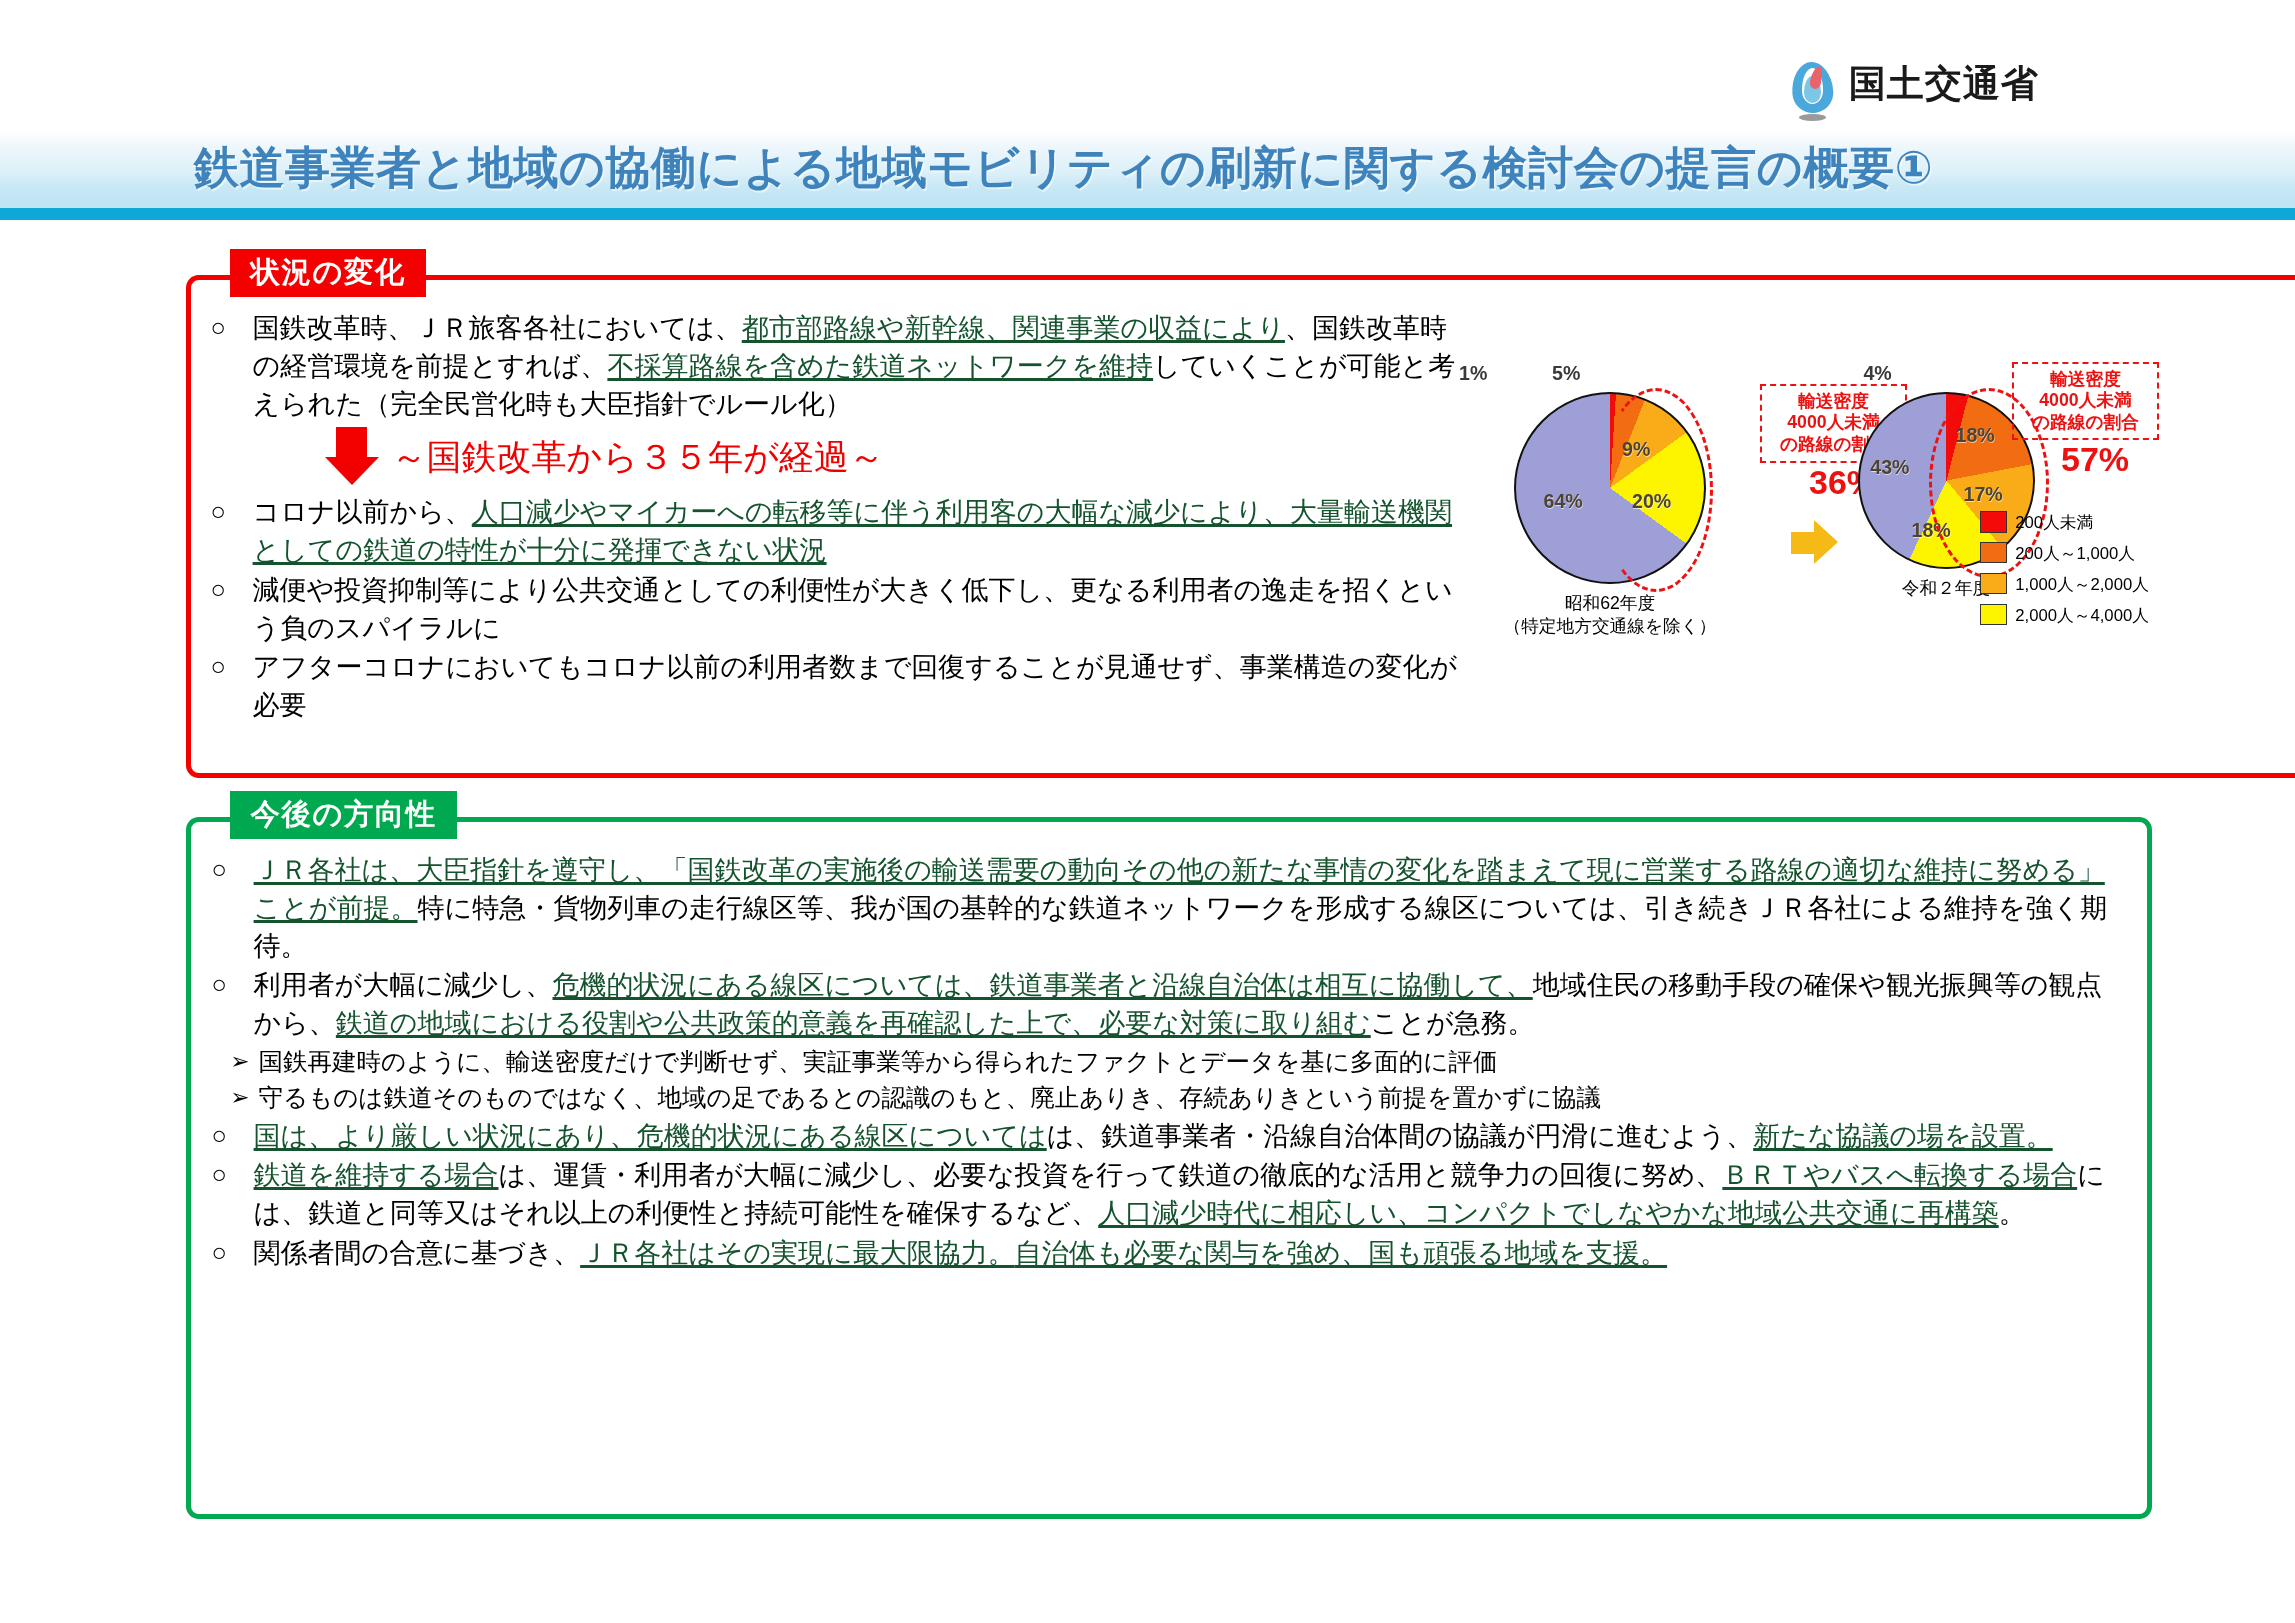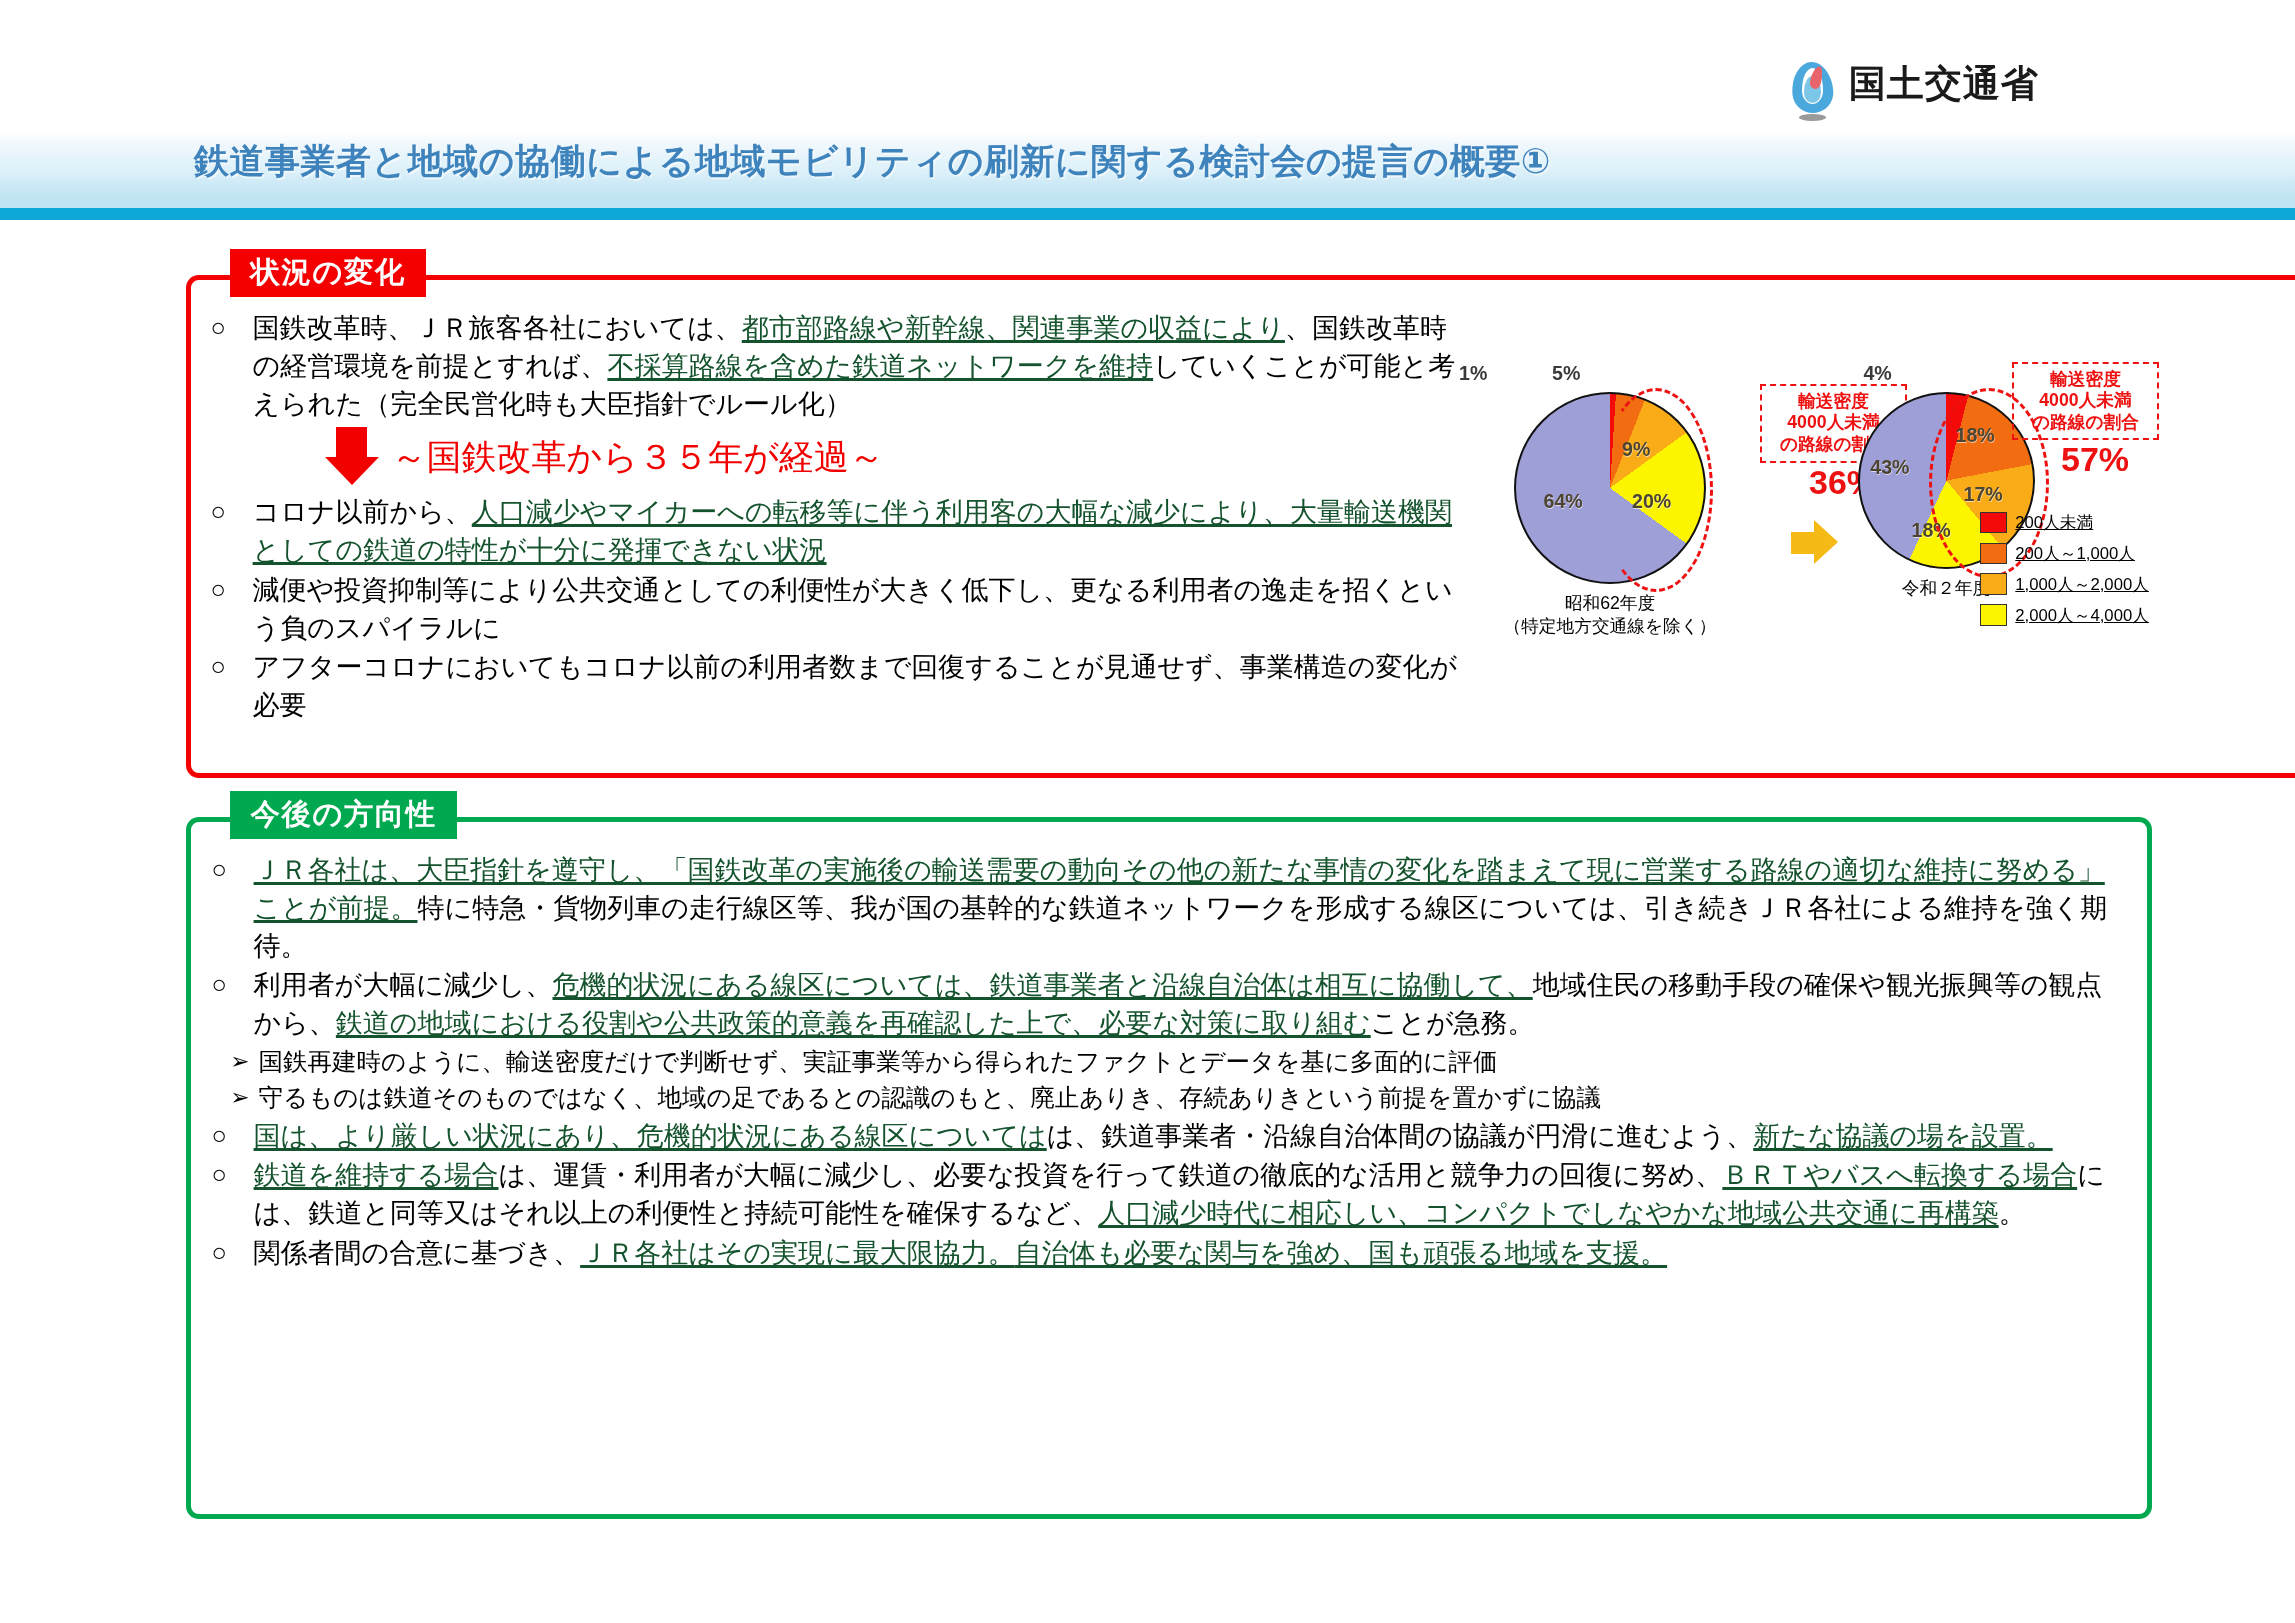--- a/index.html
+++ b/index.html
@@ -42,21 +42,21 @@
   .logo-text { font-size: 37px; font-weight: 700; color: #1a1a1a; letter-spacing: 1px; }
 
   .title-band {
     position: absolute; left: 0; top: 132px; width: 2295px; height: 88px;
     background: linear-gradient(180deg,
         #ffffff 0%, #eef7fc 16%, #dcf0f9 46%, #c9e8f5 62%,
         #bfe4f3 80%, #bfe4f3 86%, #0ea8d8 86%, #0ea8d8 100%);
   }
   .title-text {
     position: absolute; left: 194px; top: 138px;
-    font-size: 35px; font-weight: 700; color: #3f83bd;
+    font-size: 45px; font-weight: 700; color: #3f83bd;
     letter-spacing: 0.5px; white-space: nowrap;
     text-shadow: 1.5px 1.5px 0 rgba(255,255,255,.55);
   }
 
   
   .sec { position: absolute; background: #fff; }
   .sec-1 {
     left: 186px; top: 275px; width: 2248px; height: 503px;
     border: 5.4px solid #f40000; border-radius: 12.8px;
   }
@@ -152,21 +152,21 @@
 
   .yellow-arrow { position: absolute; width: 47px; height: 45px; }
   .yellow-arrow .ya-stem { position:absolute; left:0; top:11.8px; width:26.5px; height:22.6px; background:#f6ba16; }
   .yellow-arrow .ya-head {
     position:absolute; left:22.6px; top:0; width:0; height:0;
     border-top:22.6px solid transparent; border-bottom:22.6px solid transparent;
     border-left:24.5px solid #f6ba16;
   }
 
   .legend { position: absolute; left: 510px; top: 162px; }
-  .legend-item { display: flex; align-items: center; margin-bottom: 7.9px; text-decoration: underline; }
+  .legend-item { display: flex; align-items: flex-start; margin-bottom: 7.9px; }
   .legend-swatch { width: 26.5px; height: 21.6px; border: 1px solid #333; margin-right: 8.8px; flex:0 0 auto; }
   .legend-label { font-size: 16.7px; color: #000; white-space: nowrap; }
 </style>
 </head>
 <body>
 
 <div class="page">
 
   <div class="logo-wrap">
     <div class="logo-mark">

